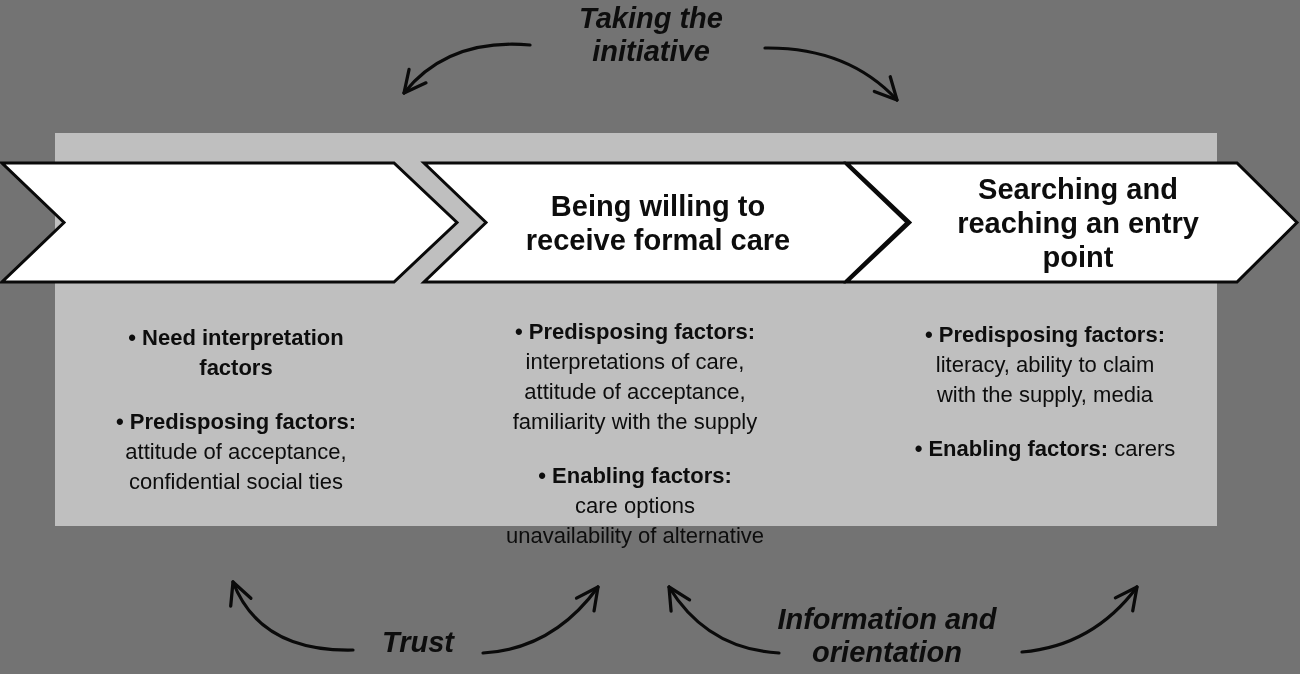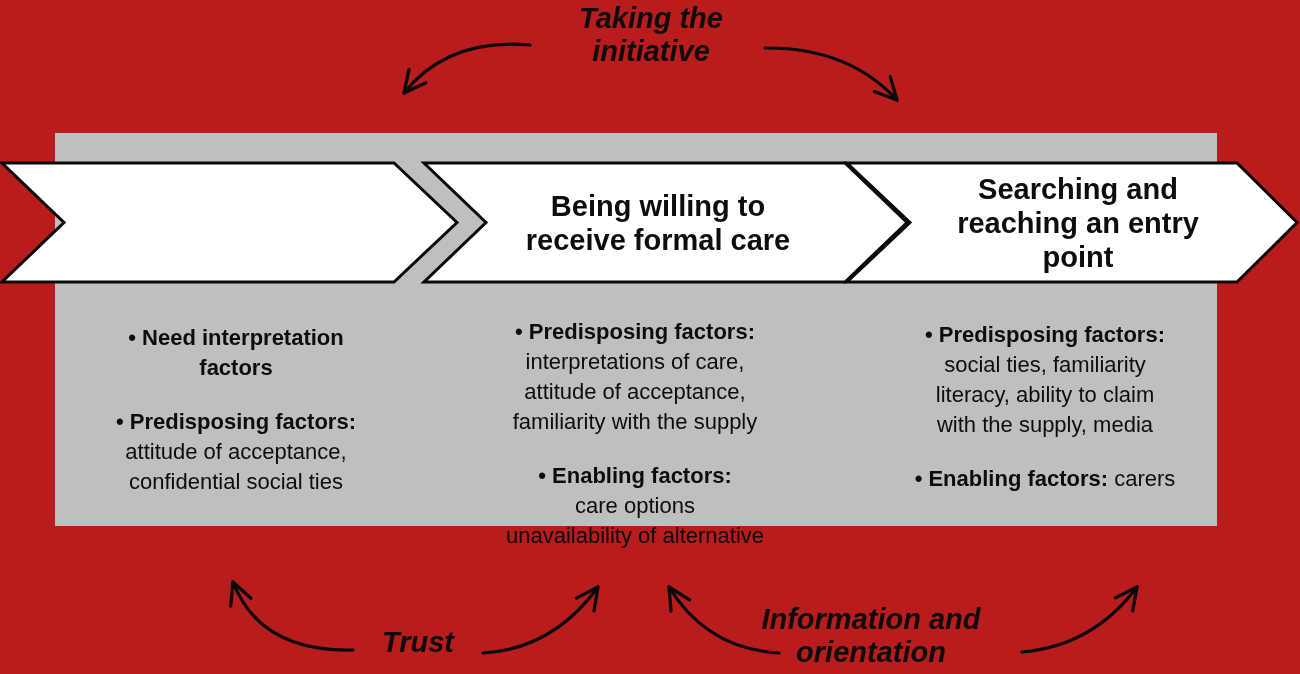--- a/index.html
+++ b/index.html
@@ -1,18 +1,18 @@
 <!DOCTYPE html>
 <html style="--panel: #bfbfbf; --shape: #ffffff; --ink: #0a0a0a;"><head>
 <meta charset="utf-8">
 <style>
   html,body{margin:0;padding:0;background:#ffffff;}
   .canvas{
     position:relative;width:1300px;height:674px;overflow:hidden;
-    background:#b91c1c;
+    background:#737373;
     font-family:"Liberation Sans",sans-serif;
     color:#0d0d0d;
   }
   .panel{
     position:absolute;left:55px;top:133px;width:1162px;height:393px;
     background:var(--panel,#bfbfbf);
   }
   svg.layer{position:absolute;left:0;top:0;width:1300px;height:674px;}
   .chev{fill:var(--shape,#ffffff);stroke:var(--ink,#0a0a0a);stroke-width:3;stroke-linejoin:miter;}
   .arrow{fill:none;stroke:var(--ink,#0a0a0a);stroke-width:3.2;stroke-linecap:round;}
@@ -23,21 +23,21 @@
   }
   .t1{left:71px;width:320px;}
   .t2{left:490px;width:336px;}
   .t3{left:910px;width:336px;}
   .free-label{
     position:absolute;text-align:center;font-weight:700;font-style:italic;
     font-size:29px;line-height:33px;white-space:pre-line;
   }
   .lbl-top{left:501px;top:2px;width:300px;}
   .lbl-trust{left:318px;top:626px;width:200px;}
-  .lbl-info{left:704px;top:603px;width:334px;}
+  .lbl-info{left:720px;top:603px;width:334px;}
   .bullets{
     position:absolute;text-align:center;font-size:22px;line-height:30px;
   }
   .c1{left:76px;top:299px;width:320px;}
   .c2{left:468px;top:293px;width:334px;}
   .c3{left:878px;top:296px;width:334px;}
   .bullet-item{margin-bottom:7px;margin-top:24px;}
   .bullet-item .b{font-weight:700;}
 </style>
 </head>
@@ -95,21 +95,20 @@
       </div>
       <div class="bullet-item">
         <div><span class="b">• Enabling factors:</span></div>
         <div><span>care options</span></div>
         <div><span>unavailability of alternative</span></div>
       </div>
     </div>
   <div class="bullets c3">
       <div class="bullet-item">
         <div><span class="b">• Predisposing factors:</span></div>
-        <div><span>social ties, familiarity</span></div>
         <div><span>literacy, ability to claim</span></div>
         <div><span>with the supply, media</span></div>
       </div>
       <div class="bullet-item">
         <div><span class="b">• Enabling factors:</span><span> carers</span></div>
       </div>
     </div>
 
   <div class="free-label lbl-trust">Trust</div>
   <div class="free-label lbl-info">Information and

